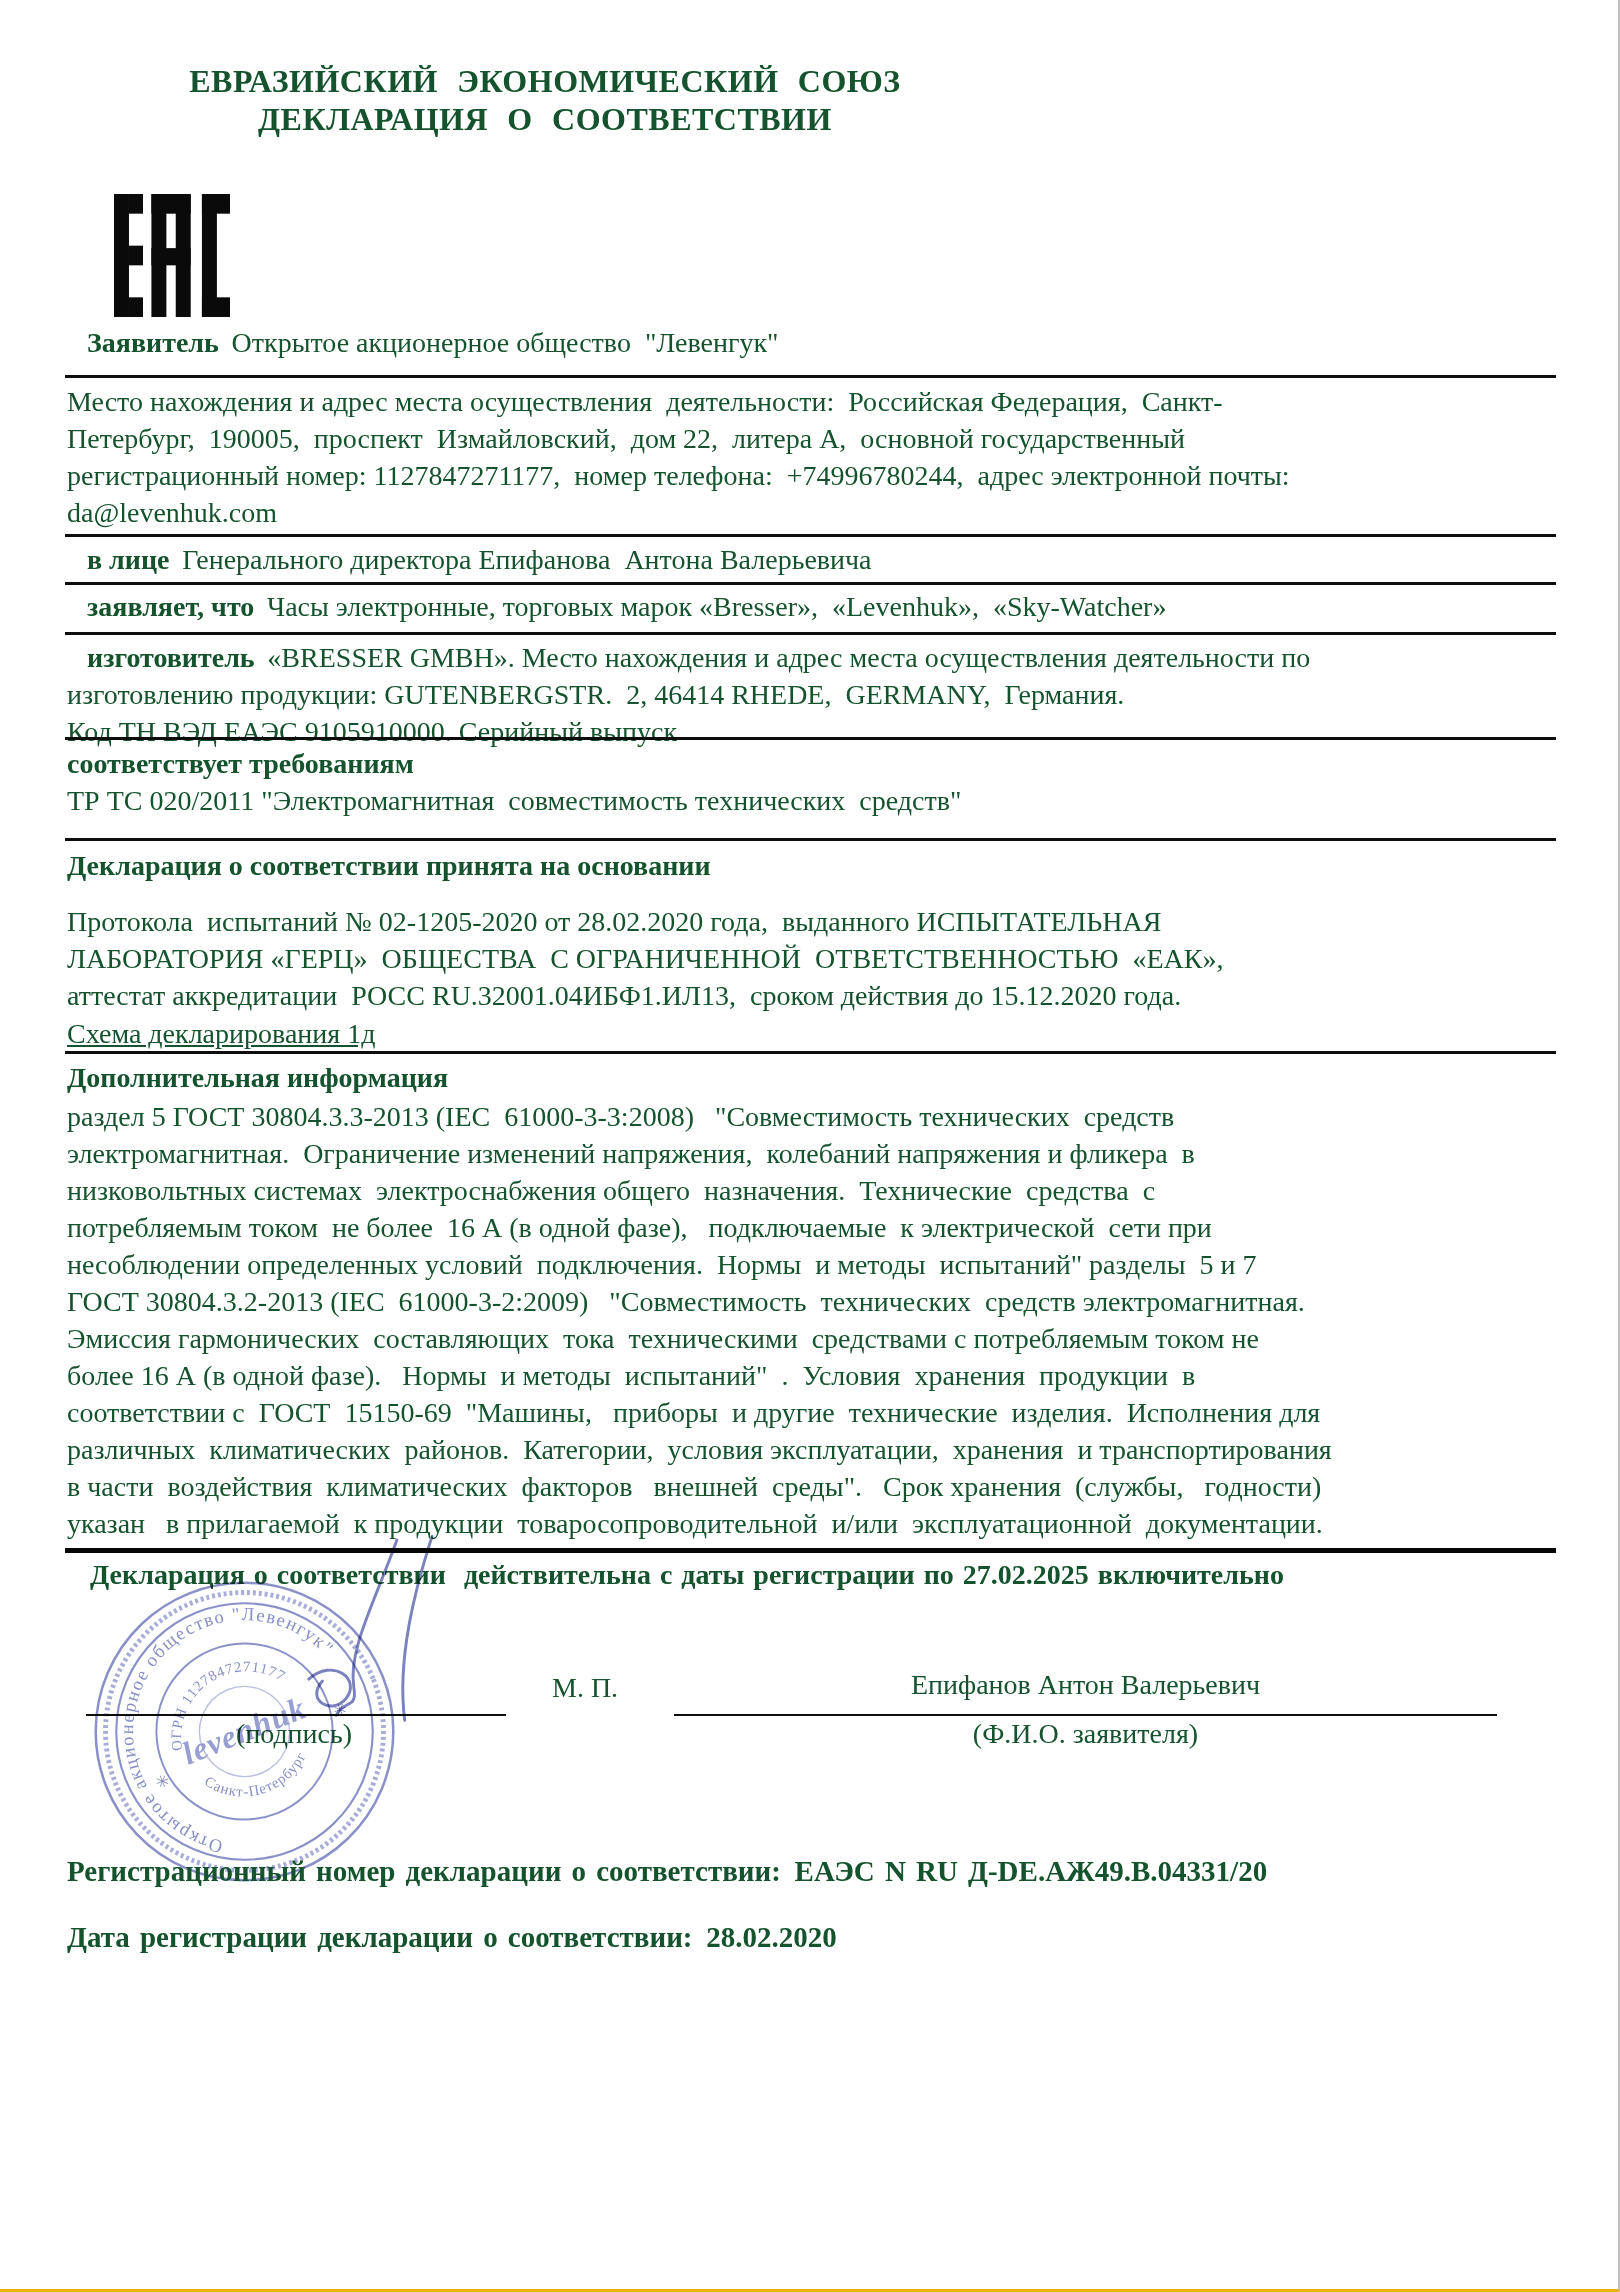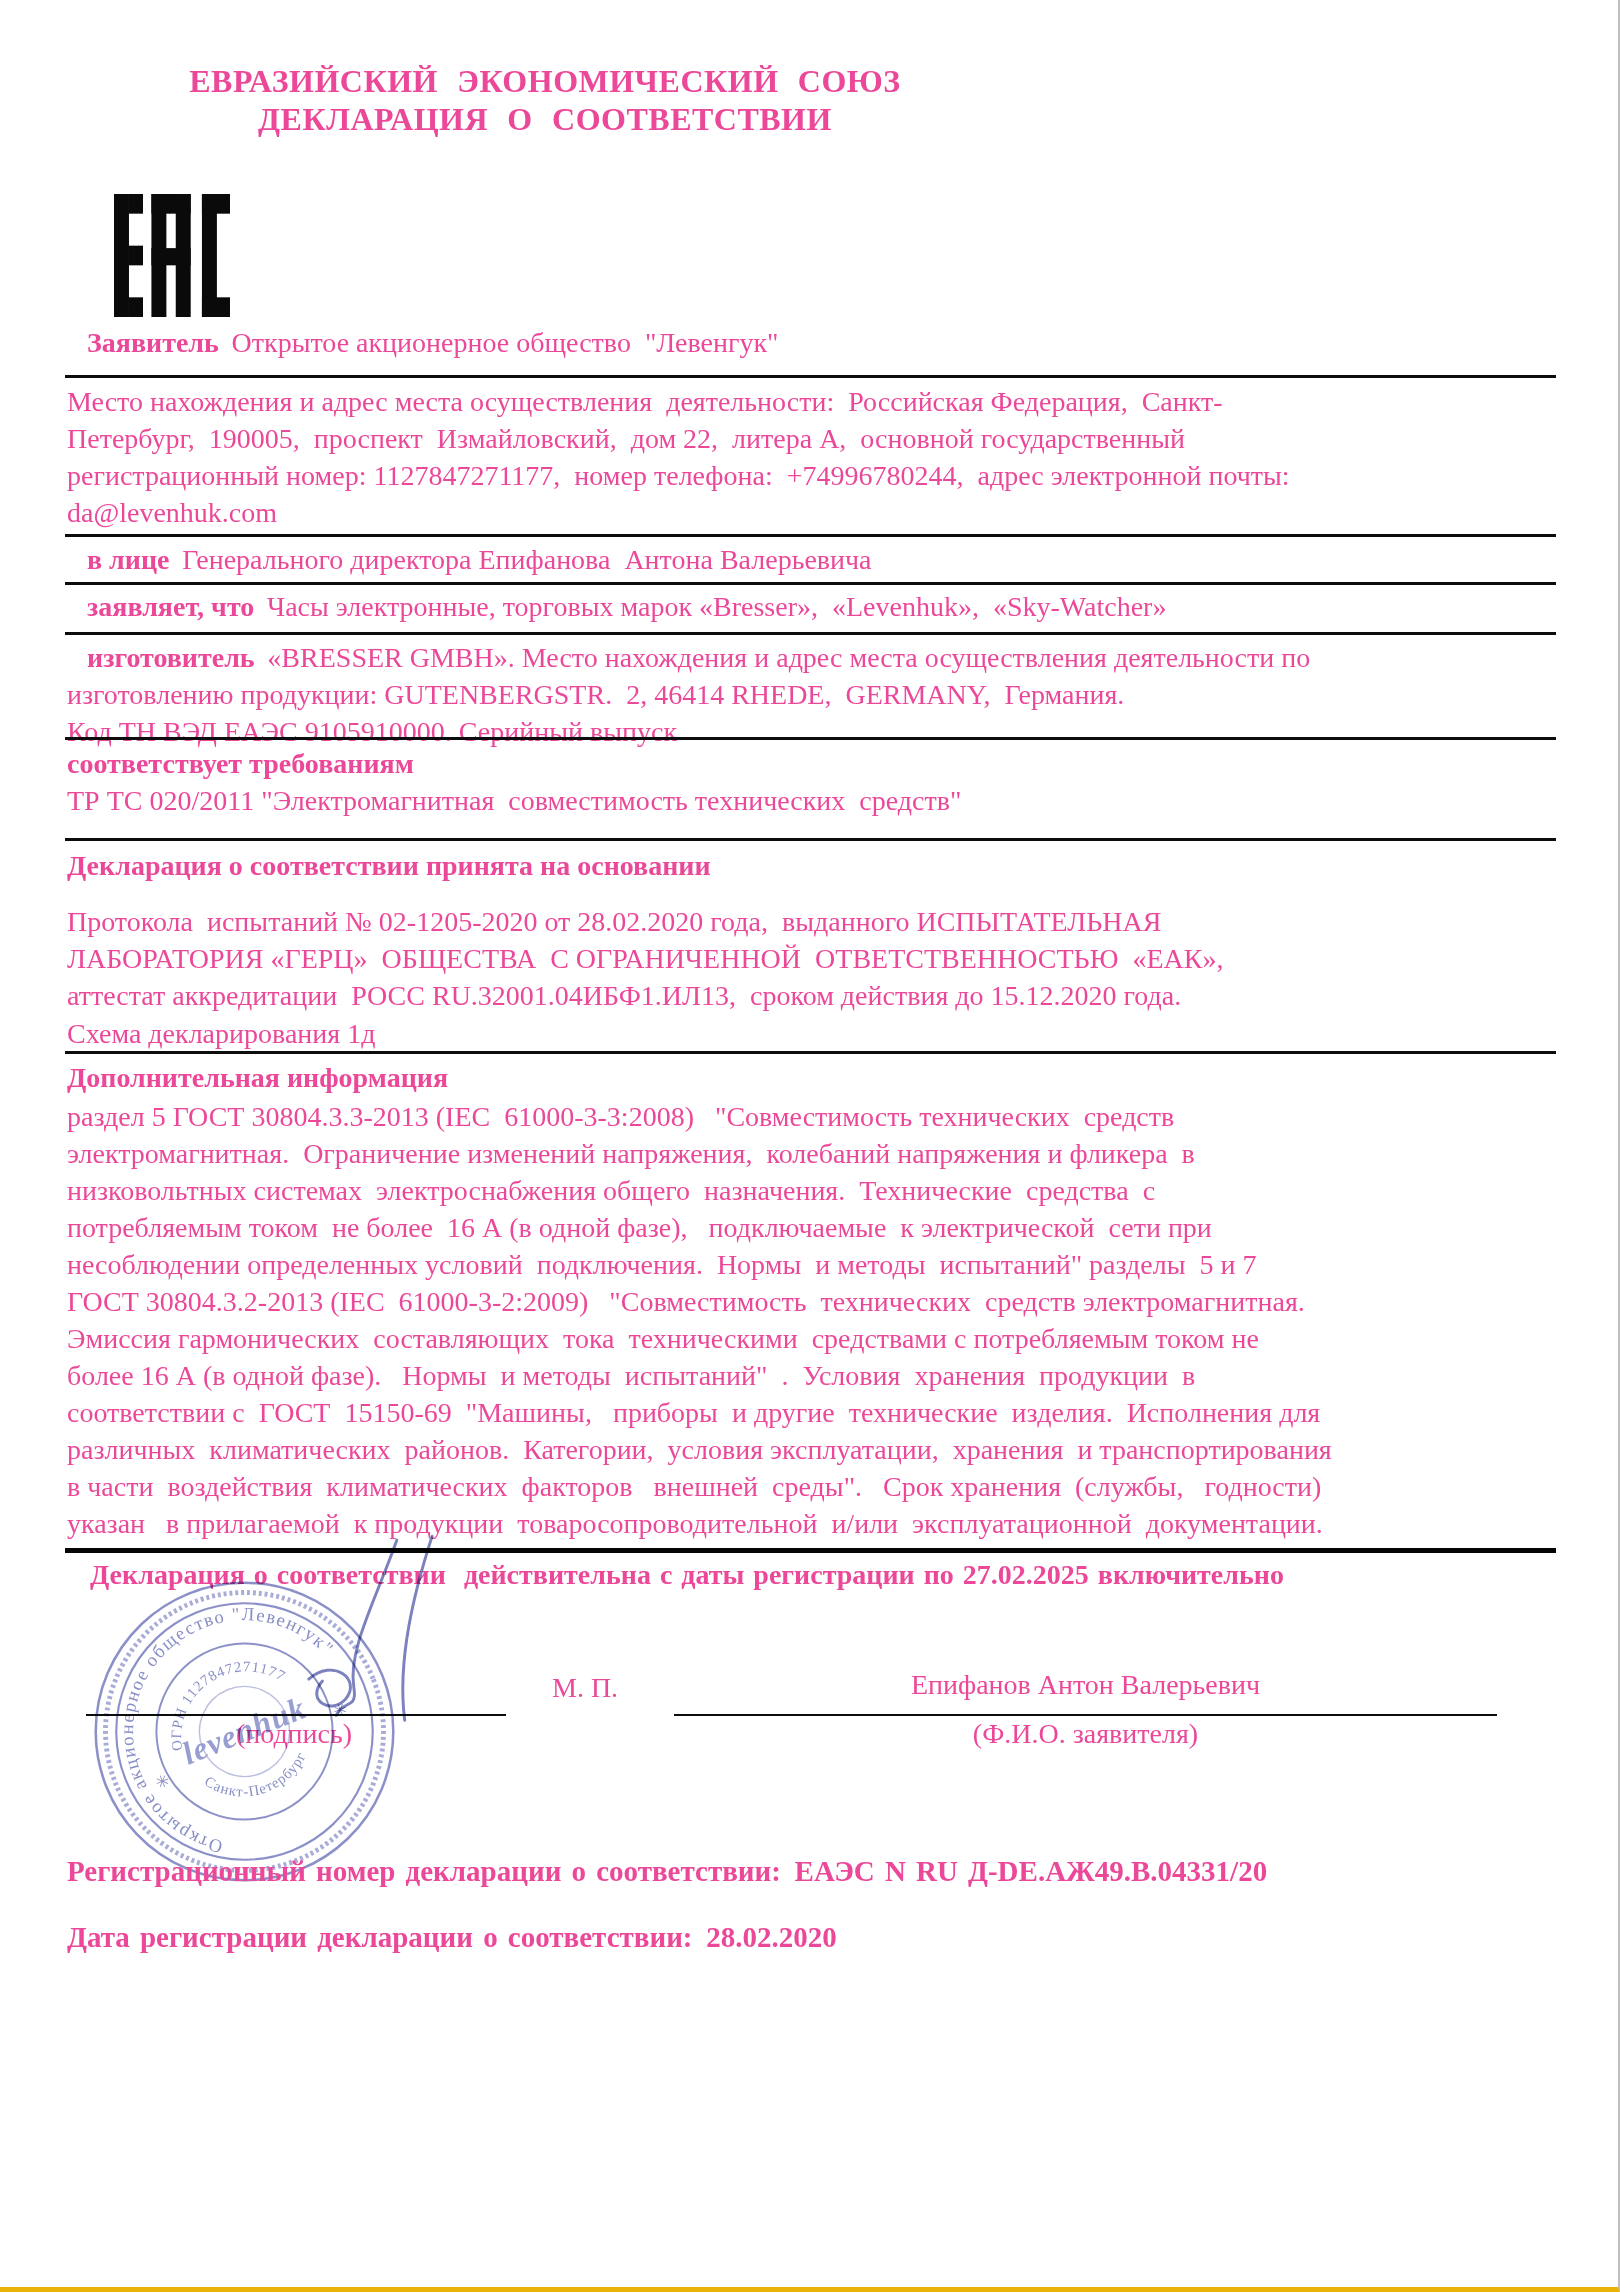--- a/index.html
+++ b/index.html
@@ -1,19 +1,19 @@
 <!DOCTYPE html>
 <html><head>
 <meta charset="utf-8">
 <style>
   html,body{margin:0;padding:0;background:#ffffff;}
   .page{
     position:relative;width:1620px;height:2293px;background:#fff;
-    font-family:"Liberation Serif",serif;color:#ec4899;overflow:hidden;
-    box-sizing:border-box;border-right:2px solid #bfbfbf;border-bottom:6px solid #eab308;
+    font-family:"Liberation Serif",serif;color:#14532d;overflow:hidden;
+    box-sizing:border-box;border-right:2px solid #bfbfbf;border-bottom:4px solid #eab308;
   }
   .abs{position:absolute;}
   .title{left:0;width:1090px;text-align:center;font-weight:bold;font-size:32px;
          letter-spacing:0.5px;word-spacing:10.8px;white-space:nowrap;}
   .body-text{left:67px;width:1489px;font-size:28px;line-height:37px;white-space:pre-wrap;}
   .lbl{font-weight:bold;margin-right:12.7px;margin-left:20px;}
   .b{font-weight:bold;}
   .rule{position:absolute;left:65px;width:1491px;height:2.9px;background:#0d0d0d;}
   .rule.thick{height:4.9px;background:#050505;}
   .sigline{position:absolute;height:2px;background:#0d0d0d;}
@@ -71,21 +71,21 @@
   <div class="rule" style="top:737px;"></div>
 
   <div class="abs body-text b" style="top:745px;">соответствует требованиям</div>
   <div class="abs body-text" style="top:782px;">ТР ТС 020/2011 "Электромагнитная  совместимость технических  средств"</div>
   <div class="rule" style="top:838px;"></div>
 
   <div class="abs body-text b" style="top:847px;">Декларация о соответствии принята на основании</div>
   <div class="abs body-text" style="top:903px;">Протокола  испытаний № 02-1205-2020 от 28.02.2020 года,  выданного ИСПЫТАТЕЛЬНАЯ
 ЛАБОРАТОРИЯ «ГЕРЦ»  ОБЩЕСТВА  С ОГРАНИЧЕННОЙ  ОТВЕТСТВЕННОСТЬЮ  «ЕАК»,
 аттестат аккредитации  РОСС RU.32001.04ИБФ1.ИЛ13,  сроком действия до 15.12.2020 года.</div>
-  <div class="abs body-text" style="top:1015px;">Схема декларирования 1д</div>
+  <div class="abs body-text" style="top:1015px;text-decoration:underline;">Схема декларирования 1д</div>
   <div class="rule" style="top:1051px;"></div>
 
   <div class="abs body-text b" style="top:1059px;">Дополнительная информация</div>
   <div class="abs body-text" style="top:1098px;">раздел 5 ГОСТ 30804.3.3-2013 (IEC  61000-3-3:2008)   "Совместимость технических  средств
 электромагнитная.  Ограничение изменений напряжения,  колебаний напряжения и фликера  в
 низковольтных системах  электроснабжения общего  назначения.  Технические  средства  с
 потребляемым током  не более  16 А (в одной фазе),   подключаемые  к электрической  сети при
 несоблюдении определенных условий  подключения.  Нормы  и методы  испытаний" разделы  5 и 7
 ГОСТ 30804.3.2-2013 (IEC  61000-3-2:2009)   "Совместимость  технических  средств электромагнитная.
 Эмиссия гармонических  составляющих  тока  техническими  средствами с потребляемым током не

